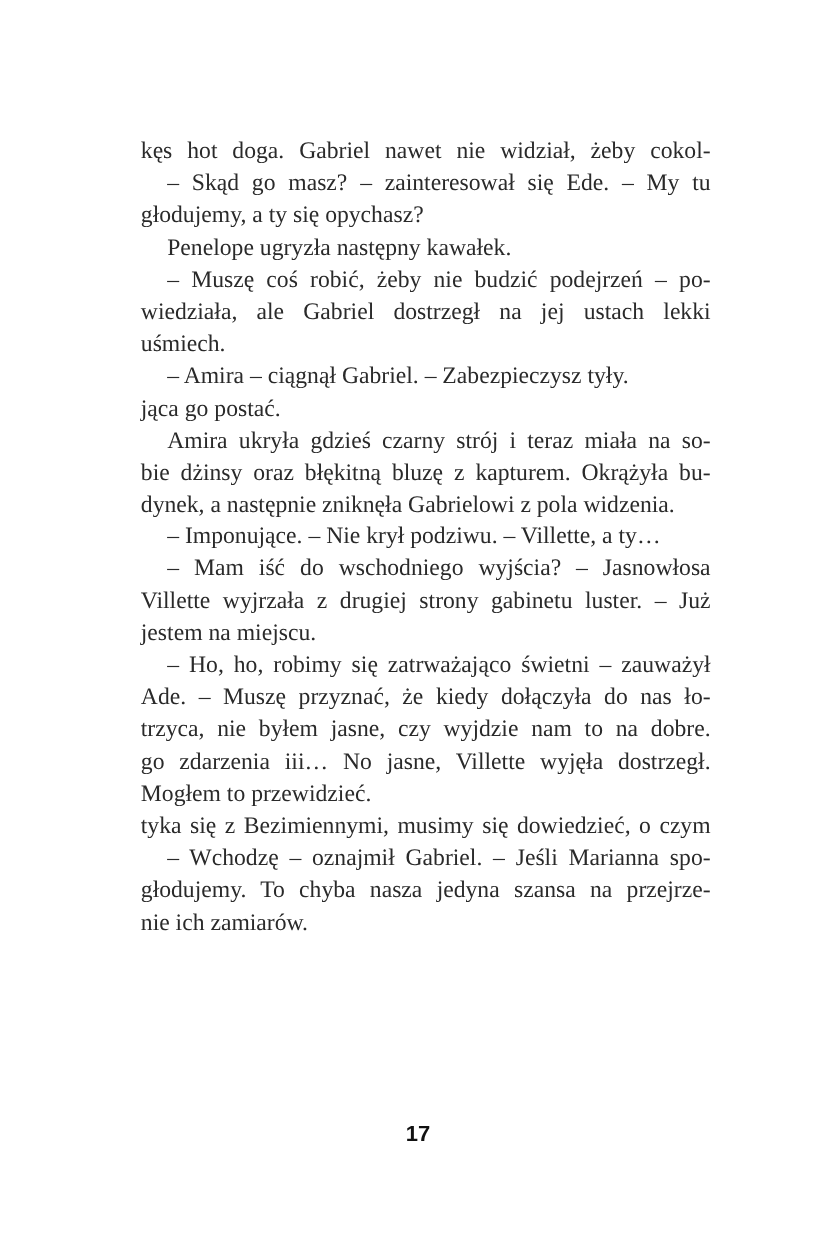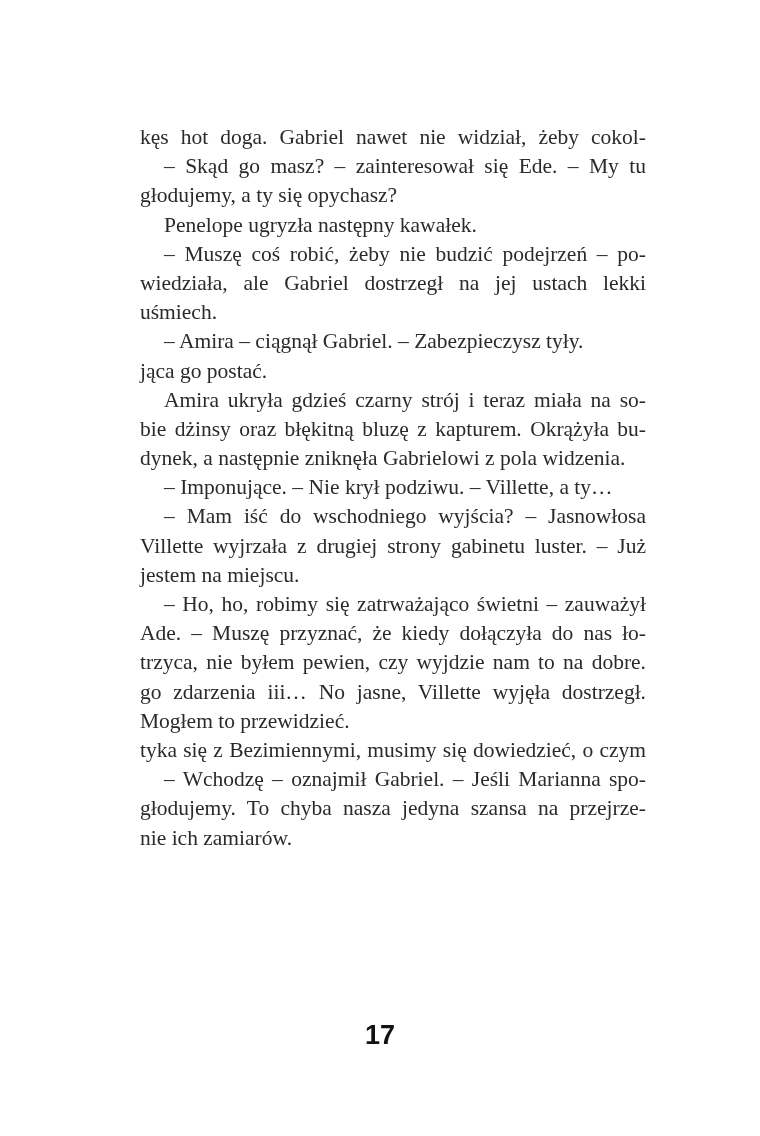--- a/index.html
+++ b/index.html
@@ -29,37 +29,36 @@
       font-size: 21.5px;
       line-height: 29.2px;
       color: #2a2a2a;
     }
     .line {
       display: block;
       white-space: nowrap;
       height: 29.2px;
       text-align: justify;
       text-align-last: justify;
-      margin-left: 12px;
     }
     .line.last {
       text-align-last: left;
     }
     .line.indent {
       padding-left: 24px;
     }
     .page-number {
       position: absolute;
       left: 0;
       width: 760px;
       top: 1020px;
       text-align: center;
       font-family: "Liberation Sans", "DejaVu Sans", sans-serif;
       font-weight: bold;
-      font-size: 27px;
+      font-size: 20px;
       color: #111111;
     }
   </style>
 </head>
 <body>
 
 <div class="page">
   <div class="text-block" id="text-block">
       <span class="line">kęs hot doga. Gabriel nawet nie widział, żeby cokol-</span>
       <span class="line indent">– Skąd go masz? – zainteresował się Ede. – My tu</span>
@@ -72,21 +71,21 @@
       <span class="line last">jąca go postać.</span>
       <span class="line indent">Amira ukryła gdzieś czarny strój i teraz miała na so-</span>
       <span class="line">bie dżinsy oraz błękitną bluzę z kapturem. Okrążyła bu-</span>
       <span class="line last">dynek, a następnie zniknęła Gabrielowi z pola widzenia.</span>
       <span class="line indent last">– Imponujące. – Nie krył podziwu. – Villette, a ty…</span>
       <span class="line indent">– Mam iść do wschodniego wyjścia? – Jasnowłosa</span>
       <span class="line">Villette wyjrzała z drugiej strony gabinetu luster. – Już</span>
       <span class="line last">jestem na miejscu.</span>
       <span class="line indent">– Ho, ho, robimy się zatrważająco świetni – zauważył</span>
       <span class="line">Ade. – Muszę przyznać, że kiedy dołączyła do nas ło-</span>
-      <span class="line">trzyca, nie byłem pewien, czy wyjdzie nam to na dobre.</span>
+      <span class="line">trzyca, nie byłem jasne, czy wyjdzie nam to na dobre.</span>
       <span class="line">go zdarzenia iii… No jasne, Villette wyjęła dostrzegł.</span>
       <span class="line last">Mogłem to przewidzieć.</span>
       <span class="line">tyka się z Bezimiennymi, musimy się dowiedzieć, o czym</span>
       <span class="line indent">– Wchodzę – oznajmił Gabriel. – Jeśli Marianna spo-</span>
       <span class="line">głodujemy. To chyba nasza jedyna szansa na przejrze-</span>
       <span class="line last">nie ich zamiarów.</span>
     </div>
   <div class="page-number">17</div>
 </div>
 

